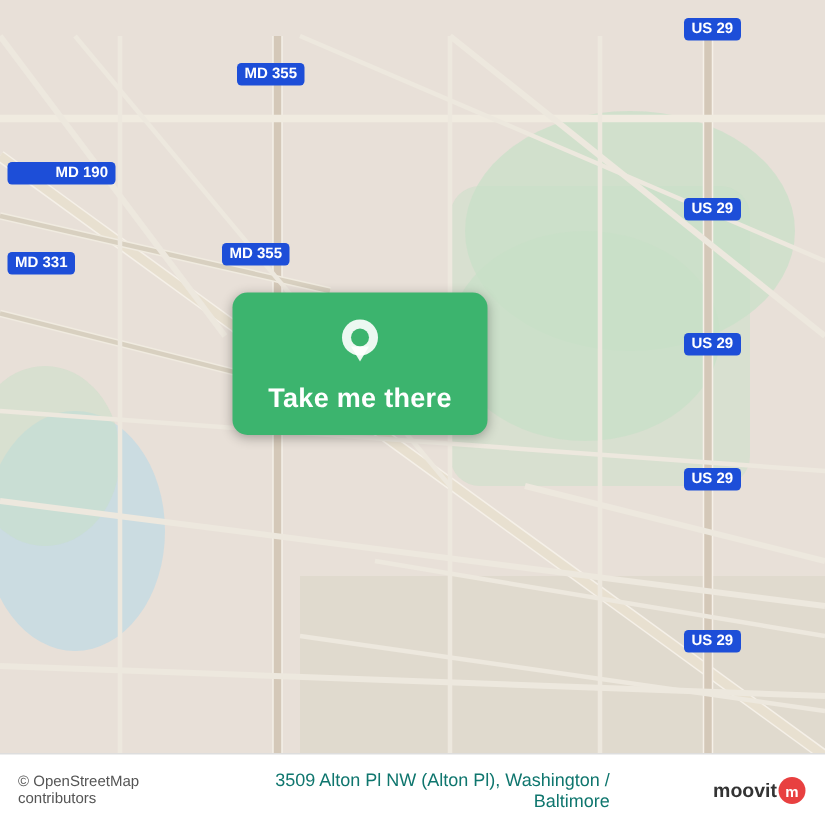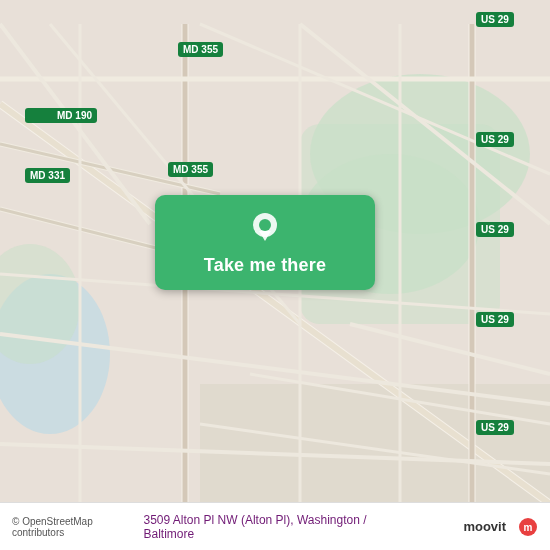--- a/index.html
+++ b/index.html
@@ -70,21 +70,21 @@
       font-size: 13px;
       color: #333;
       font-weight: bold;
     }
 
     
     #take-me-there-btn {
       position: absolute;
       top: 195px;
       left: 155px;
-      width: 220px;
+      width: 170px;
       background: #3cb46e;
       border-radius: 10px;
       z-index: 10;
       display: flex;
       flex-direction: column;
       align-items: center;
       padding: 16px 20px 14px;
       cursor: pointer;
       border: none;
       box-shadow: 0 2px 8px rgba(0,0,0,0.3);
@@ -110,22 +110,21 @@
       font-weight: bold;
       color: white;
       background: #7a9fc4;
       border-radius: 3px;
       padding: 2px 5px;
       z-index: 5;
       white-space: nowrap;
     }
 
     .road-label.green {
-      background: #15803d;
-      margin-left: 20px;
+      background: #1d4ed8;
     }
   </style>
 </head>
 <body>
 
 <div id="map-container">
 
   <svg class="map-bg" viewBox="0 0 550 502" xmlns="http://www.w3.org/2000/svg">
 
     <rect width="550" height="502" fill="#e8e0d8"></rect>
@@ -188,22 +187,22 @@
     <svg id="pin-icon" viewBox="0 0 36 36" xmlns="http://www.w3.org/2000/svg">
       <circle cx="18" cy="14" r="12" fill="white" opacity="0.9"></circle>
       <circle cx="18" cy="14" r="6" fill="#3cb46e"></circle>
       <polygon points="18,30 12,20 24,20" fill="white" opacity="0.9"></polygon>
     </svg>
     <span id="btn-label">Take me there</span>
   </button>
 
   <div id="bottom-bar">
     <span id="copyright" style="font-size:10px; color:#555;">© OpenStreetMap contributors</span>
-    <span id="address-text" style="font-size:12px; color:#701a75; font-weight:500; flex:2; text-align:left;">3509 Alton Pl NW (Alton Pl), Washington / Baltimore</span>
-    <div id="moovit-logo" style="display:flex; align-items:center; gap:12px; justify-content:flex-end; flex:1;">
+    <span id="address-text" style="font-size:12px; color:#0f766e; font-weight:500; flex:2; text-align:right;">3509 Alton Pl NW (Alton Pl), Washington / Baltimore</span>
+    <div id="moovit-logo" style="display:flex; align-items:center; gap:0; justify-content:flex-end; flex:1;">
       <span style="font-size:13px; color:#333; font-weight:bold;">moovit</span>
       <svg width="20" height="20" viewBox="0 0 20 20" xmlns="http://www.w3.org/2000/svg">
         <circle cx="10" cy="10" r="9" fill="#e84040"></circle>
         <text x="10" y="14" text-anchor="middle" fill="white" font-size="10" font-weight="bold">m</text>
       </svg>
     </div>
   </div>
 
 </div>
 

